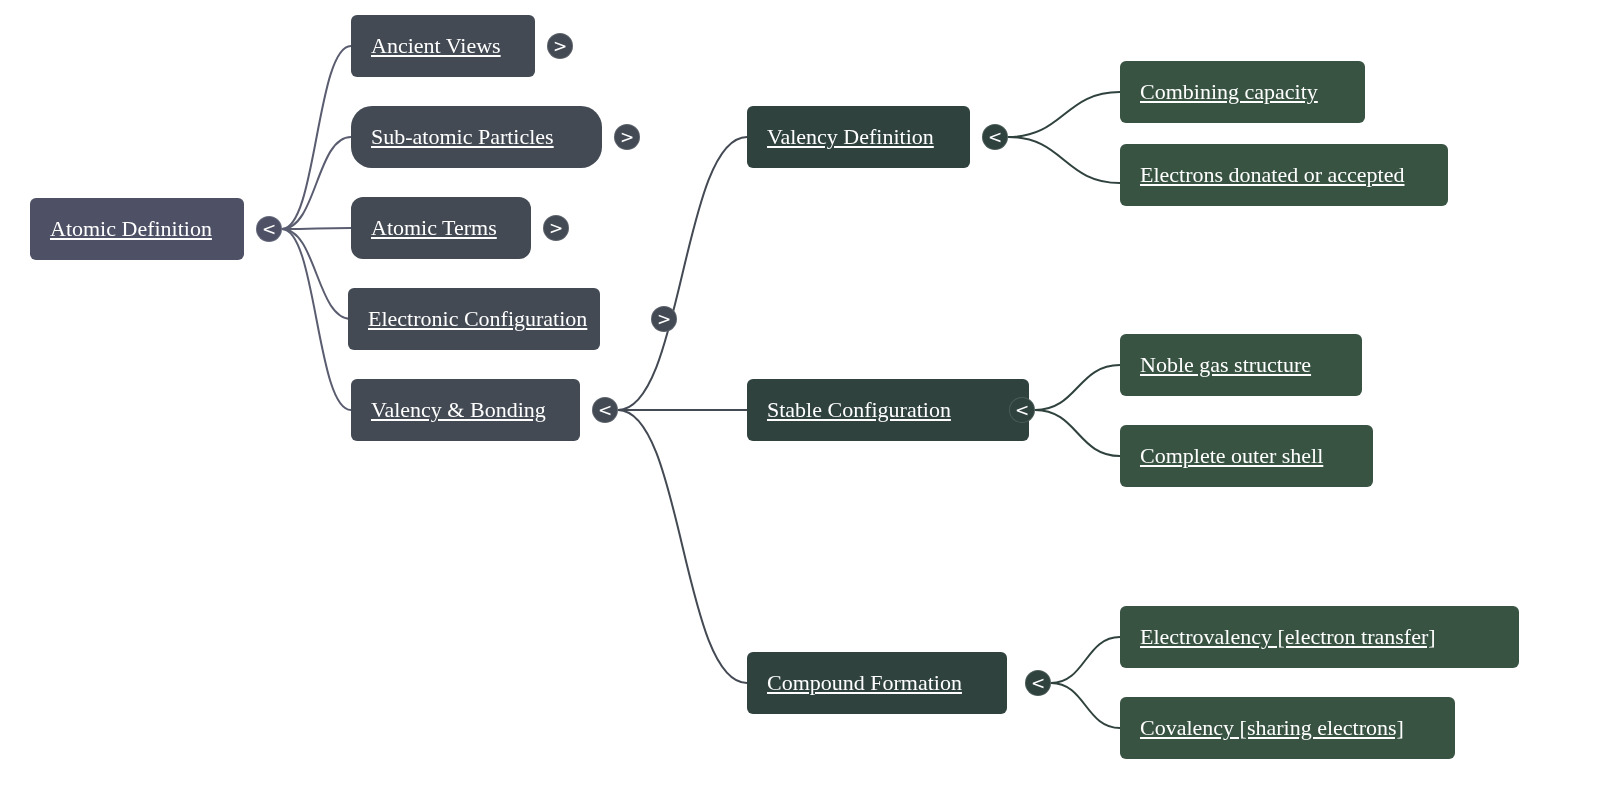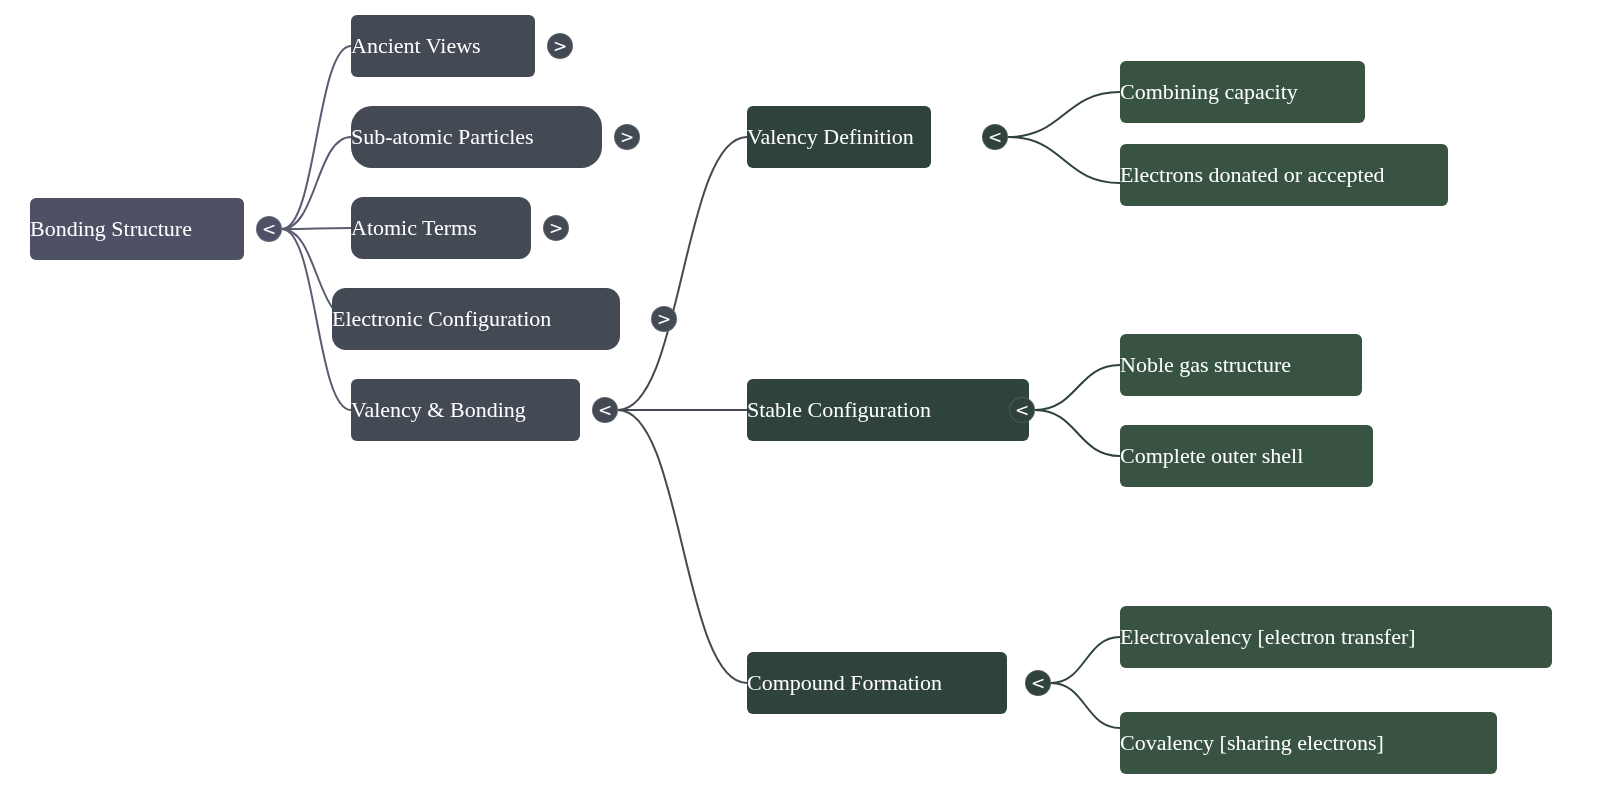--- a/index.html
+++ b/index.html
@@ -1,21 +1,21 @@
 <!DOCTYPE html>
 <html><head>
 <meta charset="utf-8">
 <style>
   html, body { margin:0; padding:0; background:#ffffff; }
   body { width:1600px; height:790px; position:relative; overflow:hidden;
          font-family:"Liberation Serif", "DejaVu Serif", serif; }
   #links { position:absolute; left:0; top:0; width:1600px; height:790px; }
   .node { position:absolute; height:62px; border-radius:6px; color:#ffffff;
-          font-size:22px; line-height:62px; box-sizing:border-box;
-          white-space:nowrap; cursor:pointer; }
+          font-size:22px; line-height:62px; padding-left:20px; box-sizing:border-box;
+          white-space:nowrap; cursor:pointer;text-decoration:underline; }
   .root { background:#4e5166; }
   .l1 { background:#434a54; }
   .l2 { background:#2f423e; }
   .l3 { background:#385342; }
   .toggle { position:absolute; width:26px; height:26px; border-radius:50%;
             color:#ffffff; font-family:"DejaVu Sans", sans-serif; font-size:17px;
             line-height:25px; text-align:center; cursor:pointer; box-sizing:border-box;
             border:1px solid #ffffff22; }
   .t-root { background:#4e5166; }
   .t-l1 { background:#434a54; }
@@ -34,47 +34,47 @@
     <path d="M618,410 C682.5,410 682.5,410 747,410" fill="none" stroke="#434a54" stroke-width="2"></path>
     <path d="M618,410 C682.5,410 682.5,683 747,683" fill="none" stroke="#434a54" stroke-width="2"></path>
     <path d="M1008,137 C1064,137 1064,92 1120,92" fill="none" stroke="#2f423e" stroke-width="2"></path>
     <path d="M1008,137 C1064,137 1064,183 1120,183" fill="none" stroke="#2f423e" stroke-width="2"></path>
     <path d="M1035,410 C1077.5,410 1077.5,365 1120,365" fill="none" stroke="#2f423e" stroke-width="2"></path>
     <path d="M1035,410 C1077.5,410 1077.5,456 1120,456" fill="none" stroke="#2f423e" stroke-width="2"></path>
     <path d="M1051,683 C1085.5,683 1085.5,637 1120,637" fill="none" stroke="#2f423e" stroke-width="2"></path>
     <path d="M1051,683 C1085.5,683 1085.5,728 1120,728" fill="none" stroke="#2f423e" stroke-width="2"></path>
   </svg>
 
-<div class="node root" style="left:30px;top:198px;width:214px;">Bonding Structure</div>
+<div class="node root" style="left:30px;top:198px;width:214px;">Atomic Definition</div>
 <div class="toggle t-root" style="left:256px;top:216px;">&lt;</div>
 
 <div class="node l1" style="left:351px;top:15px;width:184px;">Ancient Views</div>
 <div class="toggle t-l1" style="left:547px;top:33px;">&gt;</div>
 
 <div class="node l1" style="left:351px;top:106px;width:251px;border-radius:21px;">Sub-atomic Particles</div>
 <div class="toggle t-l1" style="left:614px;top:124px;">&gt;</div>
 
 <div class="node l1" style="left:351px;top:197px;width:180px;border-radius:12px;">Atomic Terms</div>
 <div class="toggle t-l1" style="left:543px;top:215px;">&gt;</div>
 
-<div class="node l1" style="left:332px;top:288px;width:288px;border-radius:14px;">Electronic Configuration</div>
+<div class="node l1" style="left:348px;top:288px;width:252px;">Electronic Configuration</div>
 <div class="toggle t-l1" style="left:651px;top:306px;">&gt;</div>
 
 <div class="node l1" style="left:351px;top:379px;width:229px;">Valency &amp; Bonding</div>
 <div class="toggle t-l1" style="left:592px;top:397px;">&lt;</div>
 
-<div class="node l2" style="left:747px;top:106px;width:184px;">Valency Definition</div>
+<div class="node l2" style="left:747px;top:106px;width:223px;">Valency Definition</div>
 <div class="toggle t-l2" style="left:982px;top:124px;">&lt;</div>
 
 <div class="node l2" style="left:747px;top:379px;width:282px;">Stable Configuration</div>
 <div class="toggle t-l2" style="left:1009px;top:397px;">&lt;</div>
 
 <div class="node l2" style="left:747px;top:652px;width:260px;">Compound Formation</div>
 <div class="toggle t-l2" style="left:1025px;top:670px;">&lt;</div>
 
 <div class="node l3" style="left:1120px;top:61px;width:245px;">Combining capacity</div>
 <div class="node l3" style="left:1120px;top:144px;width:328px;">Electrons donated or accepted</div>
 
 <div class="node l3" style="left:1120px;top:334px;width:242px;">Noble gas structure</div>
 <div class="node l3" style="left:1120px;top:425px;width:253px;">Complete outer shell</div>
 
-<div class="node l3" style="left:1120px;top:606px;width:432px;">Electrovalency [electron transfer]</div>
-<div class="node l3" style="left:1120px;top:712px;width:377px;">Covalency [sharing electrons]</div>
+<div class="node l3" style="left:1120px;top:606px;width:399px;">Electrovalency [electron transfer]</div>
+<div class="node l3" style="left:1120px;top:697px;width:335px;">Covalency [sharing electrons]</div>
 
 </body></html>

